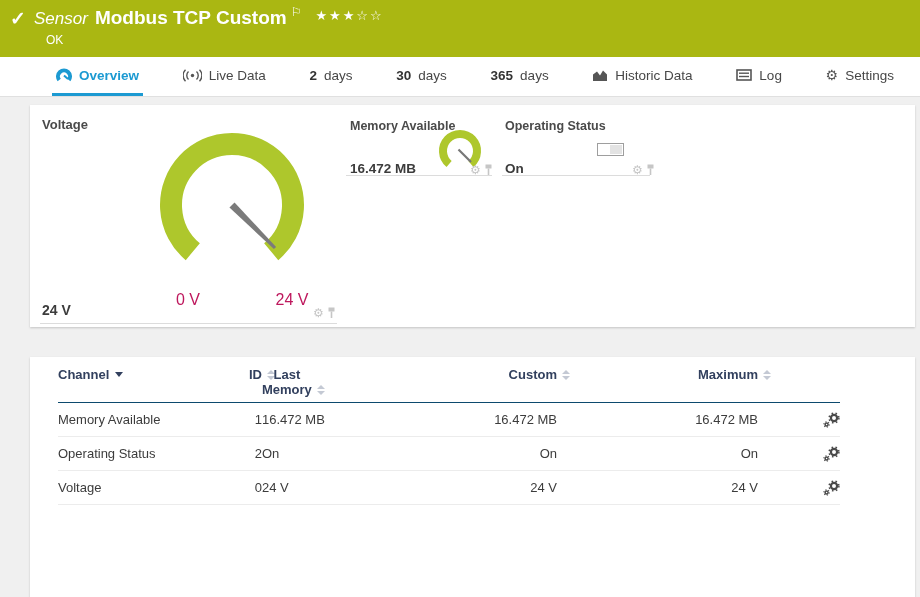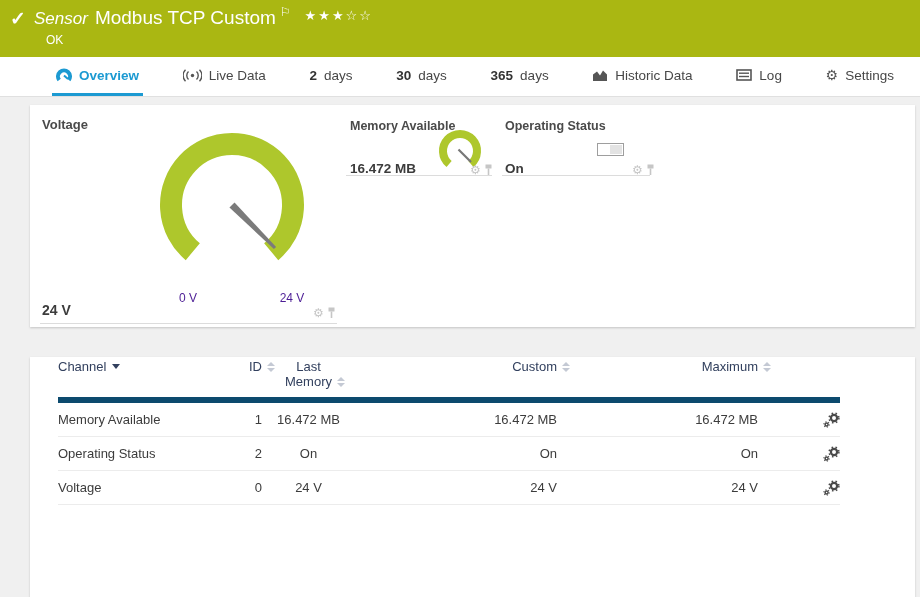--- a/index.html
+++ b/index.html
@@ -18,21 +18,21 @@
     position:relative;
     color:#3c3c3c;
   }
   
   .appheader{
     position:relative;height:57px;background:var(--green);color:#fff;
   }
   .check{position:absolute;left:10px;top:7px;font-size:19px;font-weight:bold}
   .ht{position:absolute;left:34px;top:5px;white-space:nowrap}
   .kind{font-style:italic;font-size:17px;margin-right:7px}
-  .htitle{font-weight:normal;font-size:19px}
+  .htitle{font-weight:bold;font-size:19px}
   .flag{font-size:12px;vertical-align:8px;margin-left:4px;cursor:pointer}
   .stars{font-size:13px;letter-spacing:2px;margin-left:14px;vertical-align:4px;cursor:pointer}
   .hstatus{position:absolute;left:46px;top:33px;font-weight:normal;font-size:12px}
   
   .tabbar{
     height:40px;background:#fff;border-bottom:1px solid #e0e0e0;
     display:flex;justify-content:space-between;align-items:stretch;
     padding:0 22px 0 52px;
   }
   .tab{
@@ -45,38 +45,38 @@
   
   .content{padding:8px 0 0 30px}
   .panel{
     width:885px;background:#fff;box-shadow:0 1px 2px rgba(0,0,0,.18);
     position:relative;
   }
   .panel.gauges{height:222px}
   .panel.tablepanel{margin-top:18px;height:252px}
   .ptitle{position:absolute;font-weight:bold;font-size:13px;color:#4a4a4a}
   .pvalue{position:absolute;font-weight:bold;font-size:14px;color:#3c3c3c}
-  .scalelbl{position:absolute;font-size:12px;color:#4c1d95;width:44px;text-align:center}
+  .scalelbl{position:absolute;font-size:16px;color:#be185d;width:44px;text-align:center}
   .minline{position:absolute;height:1px;background:#dcdcdc}
   .gearpin{position:absolute;display:flex;align-items:center;gap:3px;cursor:pointer}
   .gearpin .g{font-size:12px;color:#c6c6c6;line-height:1}
   .toggle{
     position:absolute;width:27px;height:13px;border:1px solid #9e9e9e;background:#fff;
     display:flex;justify-content:flex-end;padding:1px;
   }
   .toggle .knob{width:12px;height:100%;background:#e3e3e3}
   
   .ctable{margin:30px 75px 0 28px;font-size:13px}
   .trow{display:flex;align-items:center;height:34px;border-bottom:1px solid #ececec}
-  .thead{display:flex;align-items:flex-start;min-height:46px;border-bottom:6px solid #0c4a6e;
-         color:var(--thead);font-weight:normal;padding-top:2px}
+  .thead{display:flex;align-items:flex-start;min-height:46px;border-bottom:1px solid #0c4a6e;
+         color:var(--thead);font-weight:bold;padding-top:10px}
   .cell{flex:none;display:flex;align-items:center}
   .c-channel{width:170px}
   .c-id{width:34px;justify-content:flex-end}
-  .c-last{width:93px;justify-content:center}
+  .c-last{width:93px;justify-content:flex-start}
   .c-min{width:202px;justify-content:flex-end}
   .c-max{width:201px;justify-content:flex-end}
   .c-act{width:82px;justify-content:flex-end}
   .sort{display:inline-flex;flex-direction:column;gap:2px;margin-left:5px;margin-right:-13px}
   .sort i{width:0;height:0;border-left:4px solid transparent;border-right:4px solid transparent}
   .sort .up{border-bottom:4px solid #c4c9d4}
   .sort .dn{border-top:4px solid #c4c9d4}
   .caret{width:0;height:0;border-left:4px solid transparent;border-right:4px solid transparent;
          border-top:5px solid var(--thead);margin-left:6px}
   .lastwrap{text-align:center;line-height:15px}

